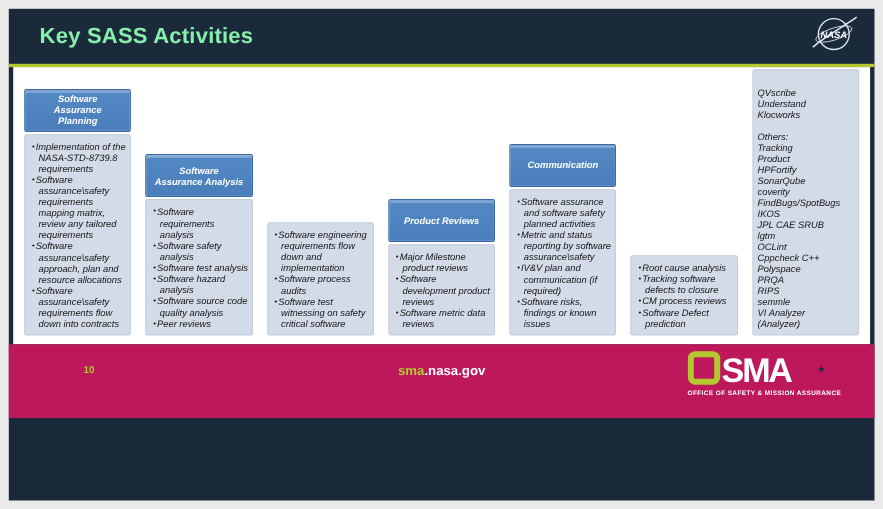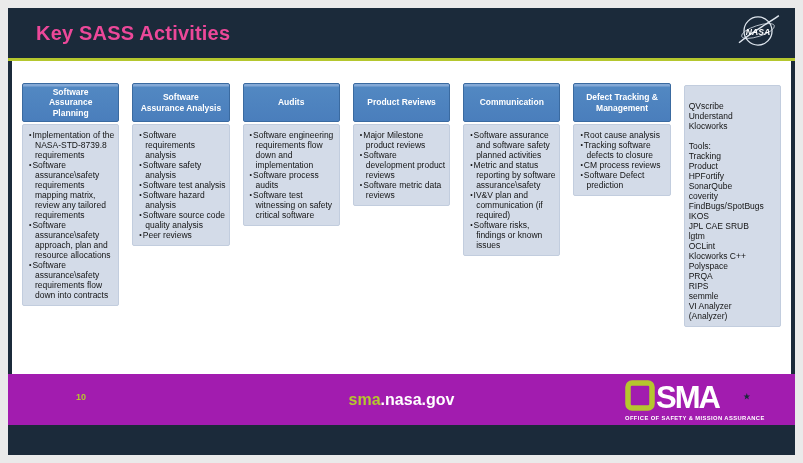--- a/index.html
+++ b/index.html
@@ -11,31 +11,31 @@
   }
   .slide{
     position:absolute;left:8px;top:8px;width:787px;height:447px;
     background:#1b2a3a;
   }
   
   .titlebar{
     height:50px;display:flex;align-items:center;justify-content:space-between;
   }
   .page-title{
-    color:#ec4899;font-size:20px;font-weight:bold;
+    color:#86efac;font-size:20px;font-weight:bold;
     padding-left:28px;letter-spacing:0.2px;
   }
   .nasa-logo{margin-right:14px;flex:0 0 auto;}
   .accent-line{height:3px;background:#b5c72e;}
   
   .content{
-    margin:0 4px;height:313px;box-sizing:border-box;
+    margin:0 4px;height:252px;box-sizing:border-box;
     background:#ffffff;
     padding:22px 10px 8px 10px;
-    display:flex;gap:13px;align-items:flex-start;
+    display:flex;gap:13px;align-items:flex-end;font-style:italic;
   }
   .col{
     flex:1 1 0;display:flex;flex-direction:column;min-width:0;
   }
   .col-header{
     min-height:39px;box-sizing:border-box;
     background:linear-gradient(#84a9d6 0,#84a9d6 2px,#5288c2 3px,#4a7ebc 100%);
     border:1px solid #3a6aa0;border-radius:2px;
     color:#ffffff;font-weight:bold;font-size:8.5px;line-height:1.18;
     display:flex;align-items:center;justify-content:center;text-align:center;
@@ -48,29 +48,29 @@
     font-size:8.5px;line-height:1.18;color:#141414;
     overflow:hidden;
   }
   .bullet{
     padding-left:8px;text-indent:-6px;margin:0;
   }
   .bullet .dot{font-size:7px;vertical-align:1px;padding-right:1px;}
   .plainline{min-height:10px;margin:0;}
   
   .footer{
-    height:51px;position:relative;background:#a21caf;
+    height:67px;position:relative;background:#be185d;
   }
   .page-number{
     position:absolute;left:68px;top:18px;
     color:#b5c72e;font-size:9px;font-weight:bold;
   }
   .footer-url{
     position:absolute;left:0;right:0;top:17px;text-align:center;
-    font-size:16px;font-weight:bold;color:#ffffff;
+    font-size:12px;font-weight:bold;color:#ffffff;
   }
   .footer-url .hl{color:#b5c72e;}
   .osma{
     position:absolute;right:10px;top:6px;width:160px;text-align:left;
   }
   .osma-tagline{
     color:#ffffff;font-size:5.8px;letter-spacing:0.4px;margin-top:-2px;
     white-space:nowrap;font-weight:bold;
   }
 </style>
@@ -113,21 +113,20 @@
           <div class="bullet"><span class="dot">•</span>Software requirements analysis</div>
           <div class="bullet"><span class="dot">•</span>Software safety analysis</div>
           <div class="bullet"><span class="dot">•</span>Software test analysis</div>
           <div class="bullet"><span class="dot">•</span>Software hazard analysis</div>
           <div class="bullet"><span class="dot">•</span>Software source code quality analysis</div>
           <div class="bullet"><span class="dot">•</span>Peer reviews</div>
         </div>
   </div>
 
   <div class="col">
-    <div class="col-header">Audits</div>
     <div class="col-body">
           <div class="bullet"><span class="dot">•</span>Software engineering requirements flow down and implementation</div>
           <div class="bullet"><span class="dot">•</span>Software process audits</div>
           <div class="bullet"><span class="dot">•</span>Software test witnessing on safety critical software</div>
         </div>
   </div>
 
   <div class="col">
     <div class="col-header">Product Reviews</div>
     <div class="col-body">
@@ -141,49 +140,47 @@
     <div class="col-header">Communication</div>
     <div class="col-body">
           <div class="bullet"><span class="dot">•</span>Software assurance and software safety planned activities</div>
           <div class="bullet"><span class="dot">•</span>Metric and status reporting by software assurance\safety</div>
           <div class="bullet"><span class="dot">•</span>IV&amp;V plan and communication (if required)</div>
           <div class="bullet"><span class="dot">•</span>Software risks, findings or known issues</div>
         </div>
   </div>
 
   <div class="col">
-    <div class="col-header">Defect Tracking &amp;
-Management</div>
     <div class="col-body">
           <div class="bullet"><span class="dot">•</span>Root cause analysis</div>
           <div class="bullet"><span class="dot">•</span>Tracking software defects to closure</div>
           <div class="bullet"><span class="dot">•</span>CM process reviews</div>
           <div class="bullet"><span class="dot">•</span>Software Defect prediction</div>
         </div>
   </div>
 
   <div class="col">
     <div class="col-body">
           <div class="plainline">&nbsp;</div>
           <div class="plainline">QVscribe</div>
           <div class="plainline">Understand</div>
           <div class="plainline">Klocworks</div>
           <div class="plainline">&nbsp;</div>
-          <div class="plainline">Tools:</div>
+          <div class="plainline">Others:</div>
           <div class="plainline">Tracking</div>
           <div class="plainline">Product</div>
           <div class="plainline">HPFortify</div>
           <div class="plainline">SonarQube</div>
           <div class="plainline">coverity</div>
           <div class="plainline">FindBugs/SpotBugs</div>
           <div class="plainline">IKOS</div>
           <div class="plainline">JPL CAE SRUB</div>
           <div class="plainline">lgtm</div>
           <div class="plainline">OCLint</div>
-          <div class="plainline">Klocworks C++</div>
+          <div class="plainline">Cppcheck C++</div>
           <div class="plainline">Polyspace</div>
           <div class="plainline">PRQA</div>
           <div class="plainline">RIPS</div>
           <div class="plainline">semmle</div>
           <div class="plainline">VI Analyzer</div>
           <div class="plainline">(Analyzer)</div>
         </div>
   </div>
 </div>
 

